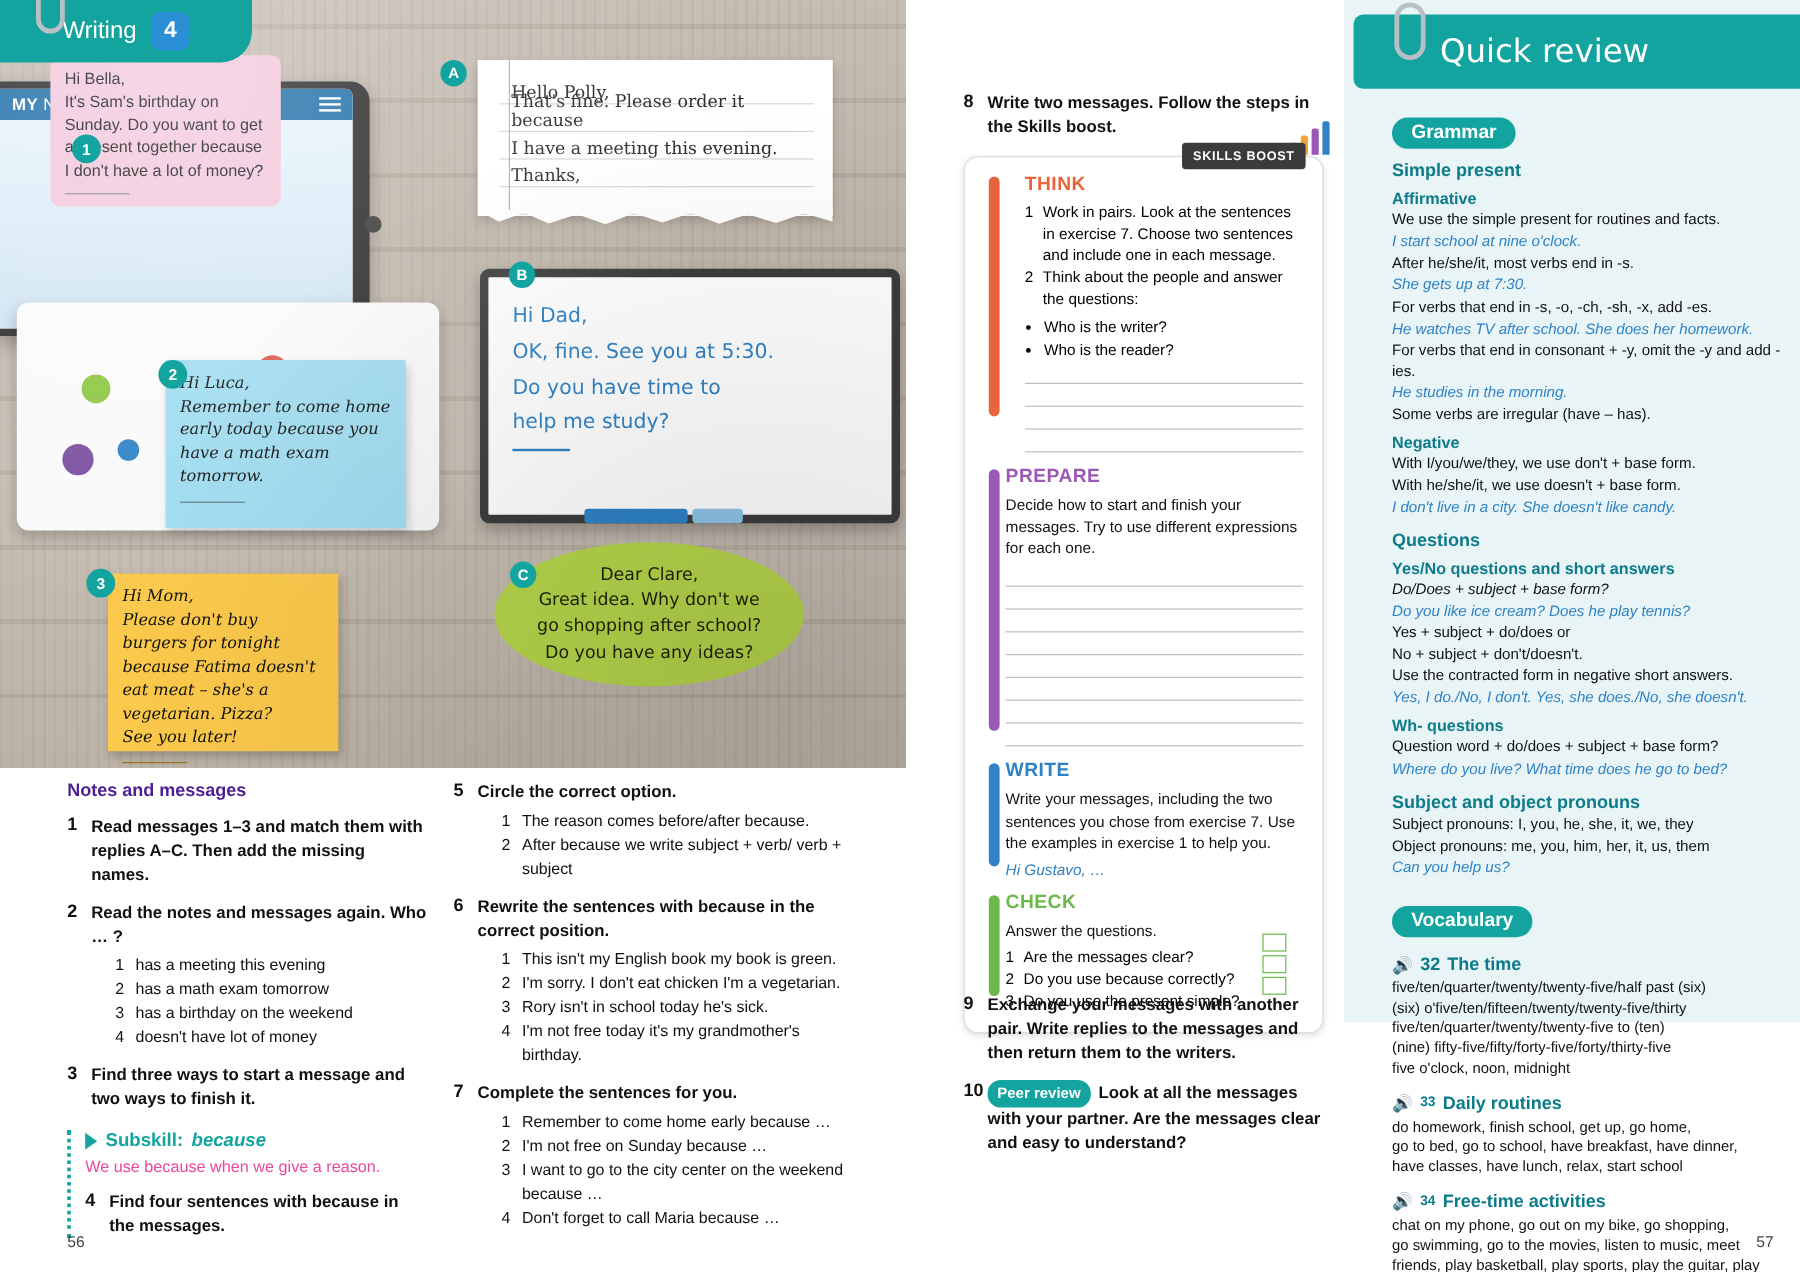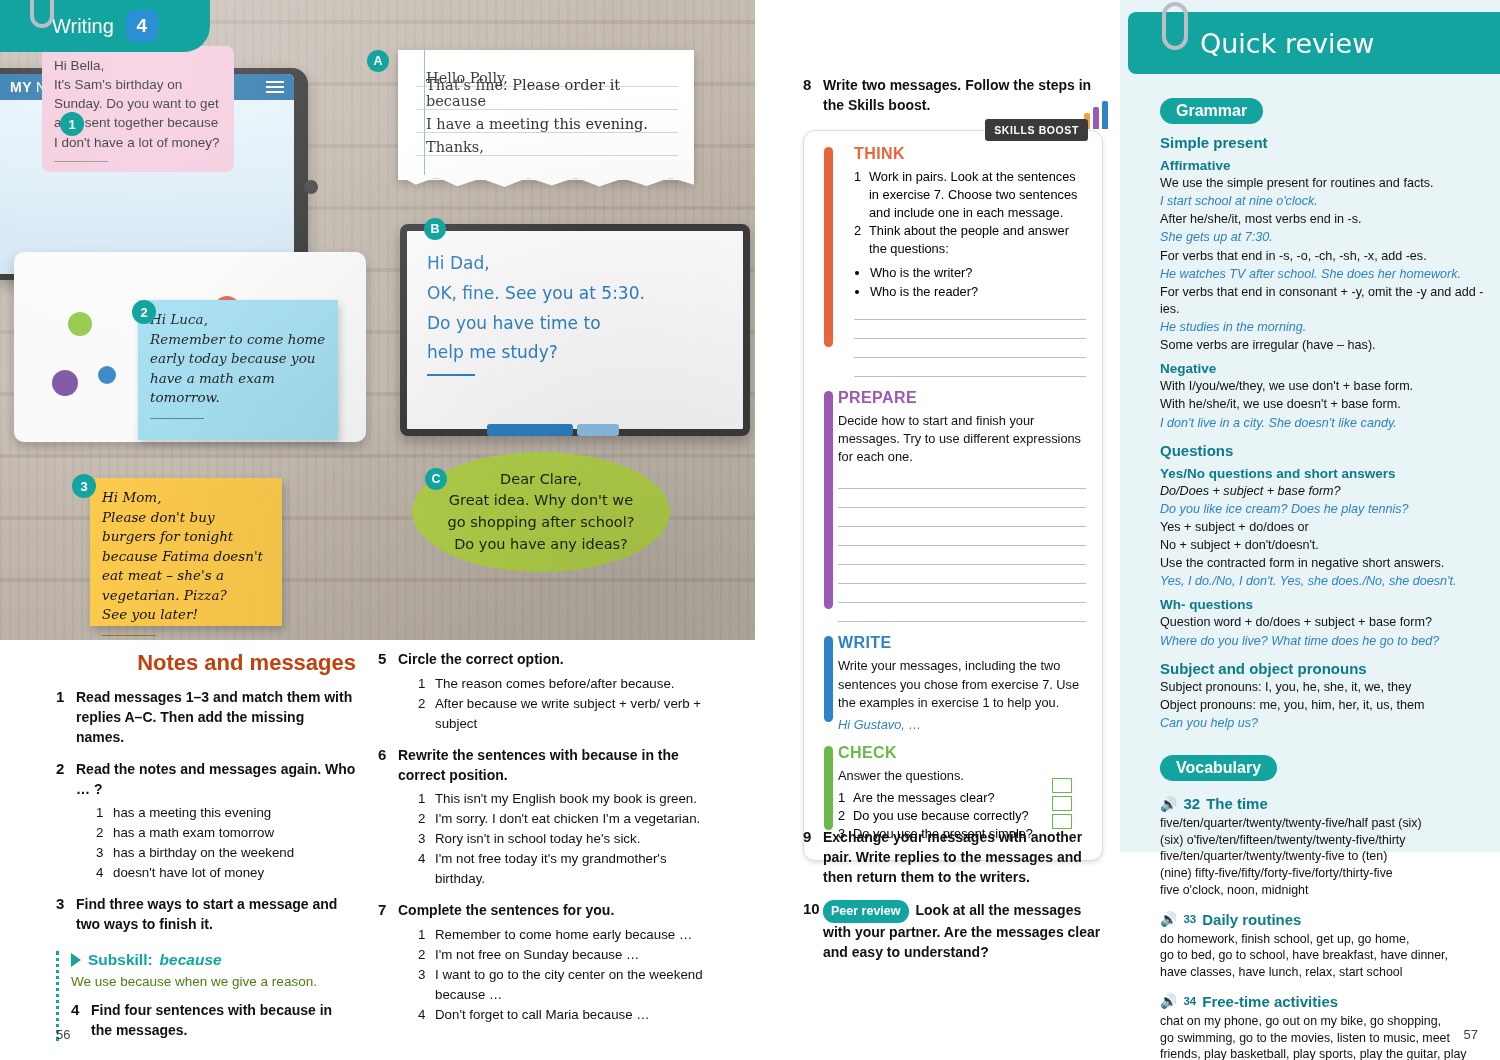--- a/index.html
+++ b/index.html
@@ -139,34 +139,34 @@
   }
 
   .lbl{
     position:absolute; width:22px; height:22px; border-radius:50%;
     background:#14a4a0; color:#fff; font-size:12.5px; font-weight:bold;
     display:flex; align-items:center; justify-content:center; z-index:7;
   }
   .col-a{ position:absolute; left:56px; top:650px; width:300px; }
   .col-b{ position:absolute; left:378px; top:650px; width:330px; }
 
-  h2.sect{ font-size:22px; margin:0 0 12px 0; color:#c2410c; font-weight:bold;text-align:right;}
+  h2.sect{ font-size:15px; margin:0 0 12px 0; color:#4c1d95; font-weight:bold;}
   .ex{ display:flex; margin-bottom:12px; }
   .ex .n{ width:20px; font-weight:bold; font-size:15px; flex:none; color:#111;}
   .ex .txt{ font-size:14px; line-height:1.42; font-weight:bold; color:#111;}
   .sub{ margin:4px 0 0 20px; }
   .sub .row{ display:flex; font-size:13.3px; line-height:1.5; font-weight:normal; color:#111; }
   .sub .row .sn{ width:17px; color:#111; flex:none;}
   em { font-style:italic; }
   .subskill{
     margin-top:16px; border-left:3px dotted #14a4a0; padding-left:12px;
   }
   .subskill .hd{ display:flex; align-items:center; gap:7px; color:#14a4a0; font-weight:bold; font-size:15.5px;}
   .tri{ width:0;height:0;border-left:10px solid #14a4a0;border-top:7px solid transparent;border-bottom:7px solid transparent;}
-  .subskill p{ margin:5px 0 0 0; font-size:13.5px; color:#4d7c0f;}
+  .subskill p{ margin:5px 0 0 0; font-size:13.5px; color:#ec4899;}
   .pageno{ position:absolute; bottom:18px; font-size:13px; color:#444; }
 
   
   .page-right{ position:absolute; left:755px; top:0; width:745px; height:1060px; background:#fff;}
   .col-c{ position:absolute; left:48px; top:76px; width:300px; }
   .col-c2{ position:absolute; left:48px; top:828px; width:300px; }
 
   .skills-card{
     position:relative; margin-top:14px; width:300px; background:#fff;
     border:1px solid #d8dde0; border-radius:12px; box-shadow:0 2px 5px rgba(0,0,0,.12);

